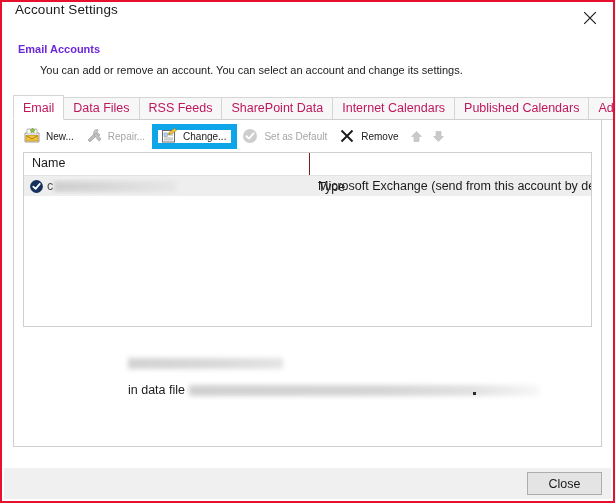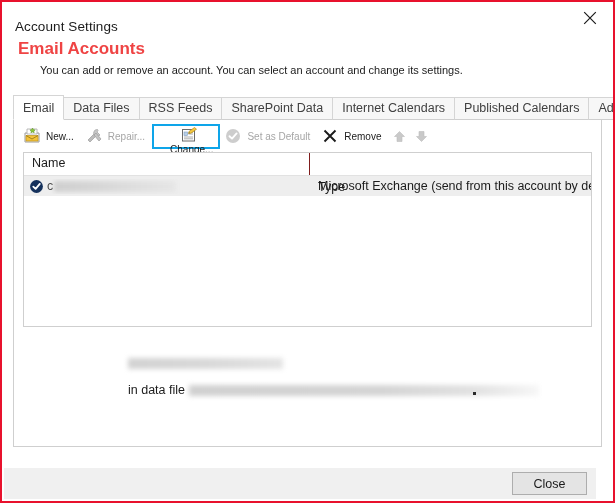--- a/index.html
+++ b/index.html
@@ -25,21 +25,21 @@
     overflow: hidden;
   }
 
   
   .titlebar {
     position: relative;
     box-sizing: border-box;
     height: 32px;
     background: #ffffff;
     display: flex;
-    align-items: flex-end;
+    align-items: flex-start;
   }
   .title-text {
     font-size: 13.5px;
     color: #1b1b1b;
     padding-left: 13px;
     letter-spacing: .1px;
     white-space: nowrap;
   }
   .titlebar-close {
     position: absolute;
@@ -52,23 +52,23 @@
     justify-content: center;
     cursor: pointer;
   }
   .titlebar-close svg { display:block; }
 
   
   .intro {
     padding: 6px 0 0 16px;
   }
   .intro-title {
-    font-size: 17px;
+    font-size: 11px;
     font-weight: bold;
-    color: #ef4444;
+    color: #6d28d9;
     line-height: 18px;
   }
   .intro-sub {
     font-size: 11px;
     color: #1b1b1b;
     line-height: 18px;
     padding-left: 22px;
     margin-top: 3px;
   }
 
@@ -80,21 +80,21 @@
     display: flex;
     align-items: flex-end;
     z-index: 3;
   }
   .tab {
     box-sizing: border-box;
     height: 23px;
     line-height: 21px;
     padding: 0 9px;
     font-size: 12.5px;
-    color: #404040;
+    color: #be185d;
     background: #f7f7f7;
     border: 1px solid #d5d5d5;
     border-bottom: 1px solid #cfcfcf;
     margin-right: -1px;
     white-space: nowrap;
     cursor: default;
   }
   .tab.active {
     background: #ffffff;
     height: 25px;
@@ -135,24 +135,23 @@
   }
   .tb-item.disabled { color: #a6a6a6; }
   .tb-item .tb-ico {
     width: 18px;
     height: 18px;
     margin-right: 5px;
     flex: 0 0 18px;
     display: block;
   }
   .tb-item.highlight {
-    border: 2px solid #0ea5e9;
-    padding: 0 5px 0 16px;
+    border: 6px solid #0ea5e9;
+    padding: 0 5px 0 2px;
     height: 25px;
-    flex-direction: column;
   }
   .tb-arrow {
     width: 22px;
     height: 22px;
     display: flex;
     align-items: center;
     justify-content: center;
     cursor: default;
   }
 
@@ -270,21 +269,21 @@
     top: 9px;
     width: 3px;
     height: 3px;
     background: #2a2a2a;
   }
 
   
   .footer {
     position: absolute;
     left: 2px;
-    right: 17px;
+    right: 2px;
     bottom: 2px;
     height: 30px;
     background: #f0f0f0;
     border-top: 1px solid #f0f0f0;
   }
   .close-btn {
     position: absolute;
     right: 9px;
     top: 3px;
     width: 75px;

